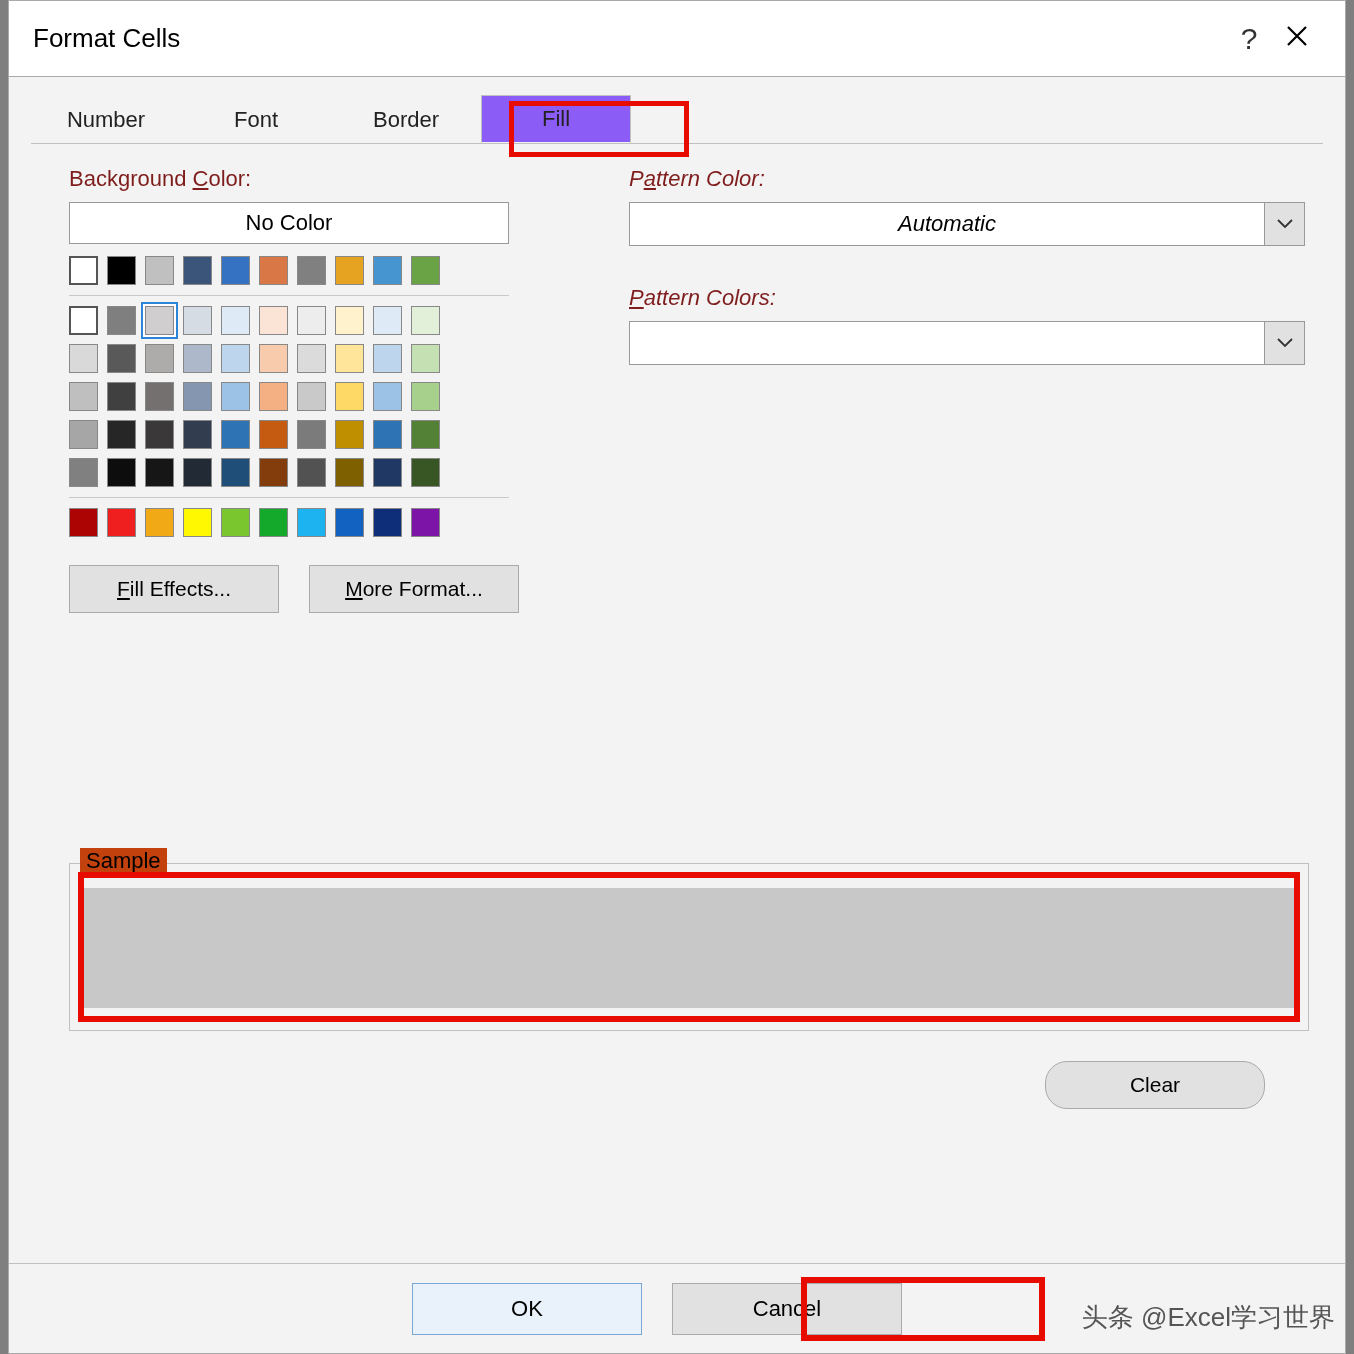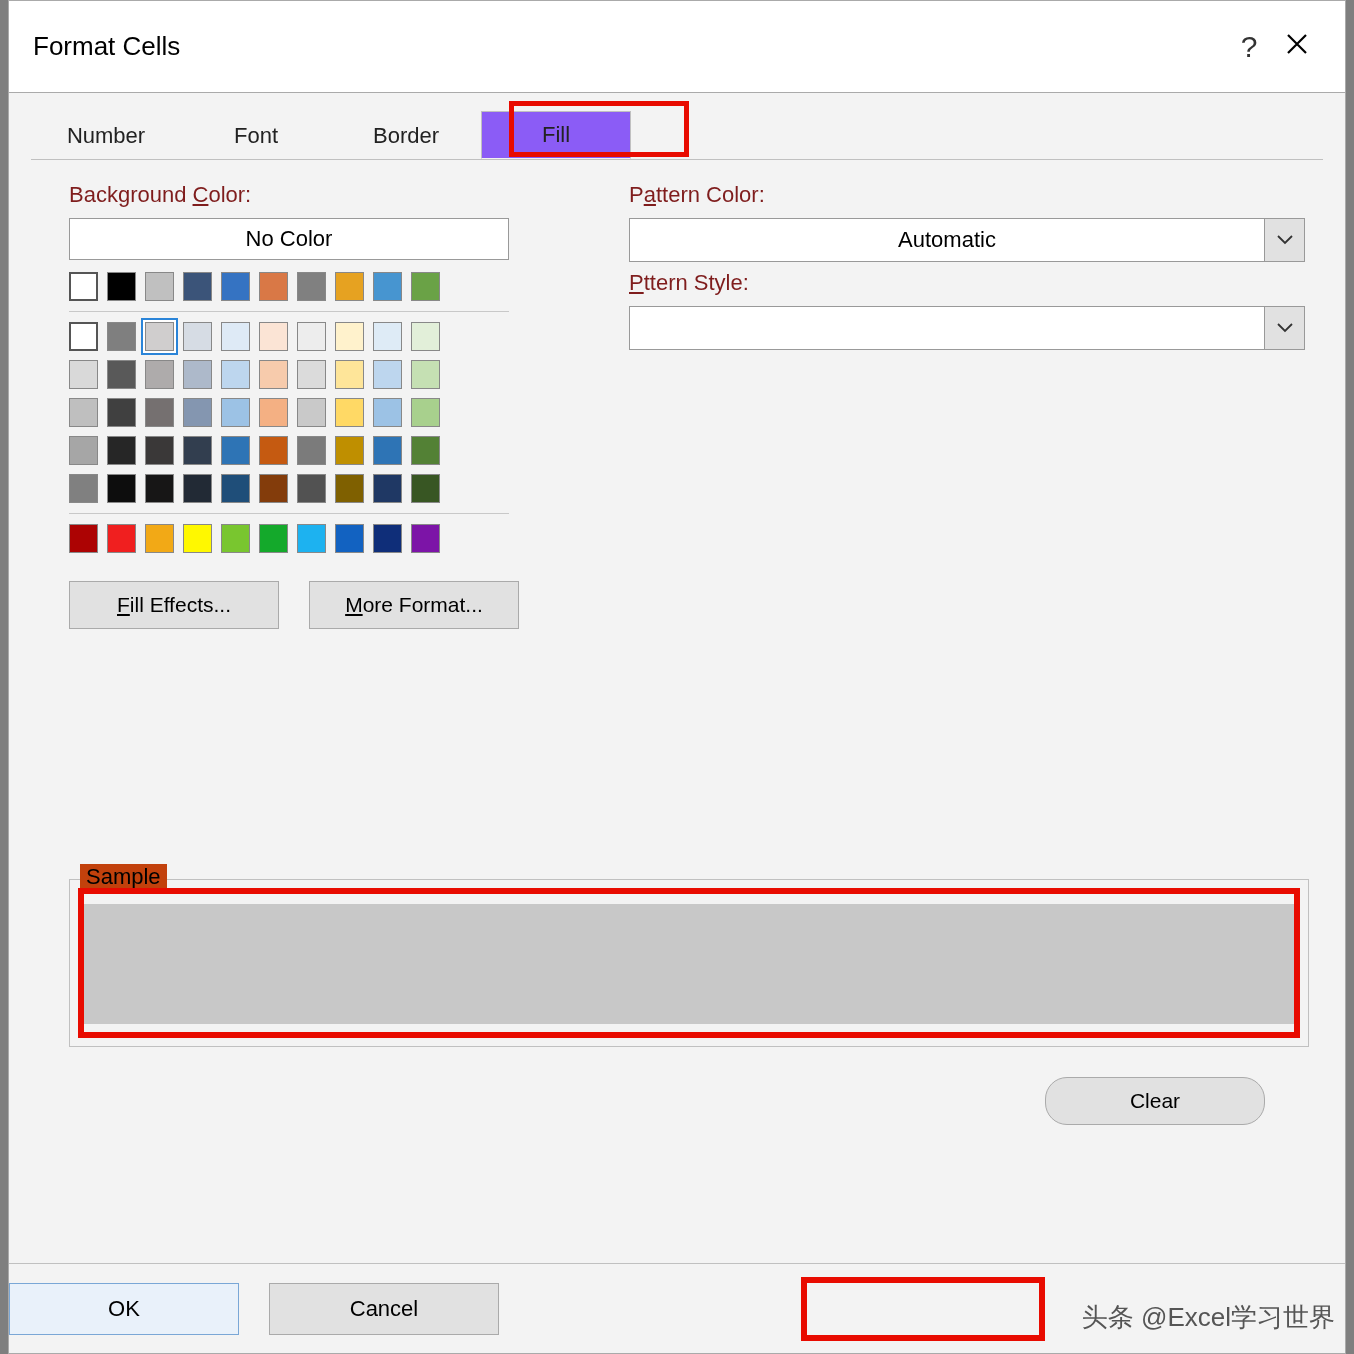--- a/index.html
+++ b/index.html
@@ -15,21 +15,21 @@
 .dialog {
   position: absolute;
   left: 8px; top: 0;
   width: 1338px; height: 1354px;
   background: #f3f3f3;
   border: 1px solid #aaa;
   display: flex;
   flex-direction: column;
 }
 .titlebar {
-  height: 92px;
+  height: 76px;
   background: #fff;
   border-bottom: 1px solid #aaa;
   display: flex;
   align-items: center;
   padding: 0 24px;
 }
 .titlebar .title { flex: 1; font-size: 26px; color: #000; }
 .titlebar .help { font-size: 30px; color: #333; width: 48px; text-align: center; cursor: pointer; }
 .titlebar .close { width: 48px; text-align: center; cursor: pointer; }
 .titlebar .close svg { width: 24px; height: 24px; }
@@ -120,21 +120,21 @@
   border: 1px solid #999;
   background: #fff;
   cursor: pointer;
 }
 .combo .text { flex:1; display:flex; align-items:center; justify-content:center; font-size:22px; }
 .combo .arrow {
   width: 40px; background:#e1e1e1; border-left:1px solid #999;
   display:flex; align-items:center; justify-content:center;
 }
 .combo .arrow svg{ width:16px; height:10px; }
-.right-col .group { margin-bottom: 8px; }
+.right-col .group { margin-bottom: 39px; font-style: italic; }
 
 .sample-wrap {
   margin-top: 250px;
   position: relative;
 }
 .sample-fieldset {
   border: 1px solid #c0c0c0;
   padding: 24px 12px 22px 12px;
   position: relative;
   width: 1240px;
@@ -159,21 +159,21 @@
 
 .footer-row {
   display:flex; justify-content:flex-end; padding: 30px 40px 0 0;
 }
 .footer-row .btn { min-width: 220px; border-radius: 22px; }
 
 .dialog-footer {
   height: 90px;
   border-top: 1px solid #c0c0c0;
   margin-top: 20px;
-  display:flex; justify-content:flex-start; align-items:center;
+  display:flex; justify-content:center; align-items:center;
   gap: 30px; padding-right: 40px;
   position: relative;
 }
 .dialog-footer .btn { min-width: 230px; height:52px; font-size:22px; }
 
 .ok-highlight {
   border: 6px solid #e80b00;
   position: absolute;
   pointer-events: none;
   height: 64px; width: 244px;
@@ -332,21 +332,21 @@
             <div class="text">Automatic</div>
             <div class="arrow">
               <svg viewBox="0 0 16 10">
                   <path d="M1 1 L8 8 L15 1" stroke="#333" stroke-width="1.8" fill="none"></path>
                 </svg>
             </div>
           </div>
         </div>
         <div class="group">
           <div class="label">
-            <span class="underline-letter">P</span><span>ttern Style:</span>
+            <span class="underline-letter">P</span><span>attern Colors:</span>
           </div>
           <div class="combo">
             <div class="text"></div>
             <div class="arrow">
               <svg viewBox="0 0 16 10">
                   <path d="M1 1 L8 8 L15 1" stroke="#333" stroke-width="1.8" fill="none"></path>
                 </svg>
             </div>
           </div>
         </div>

